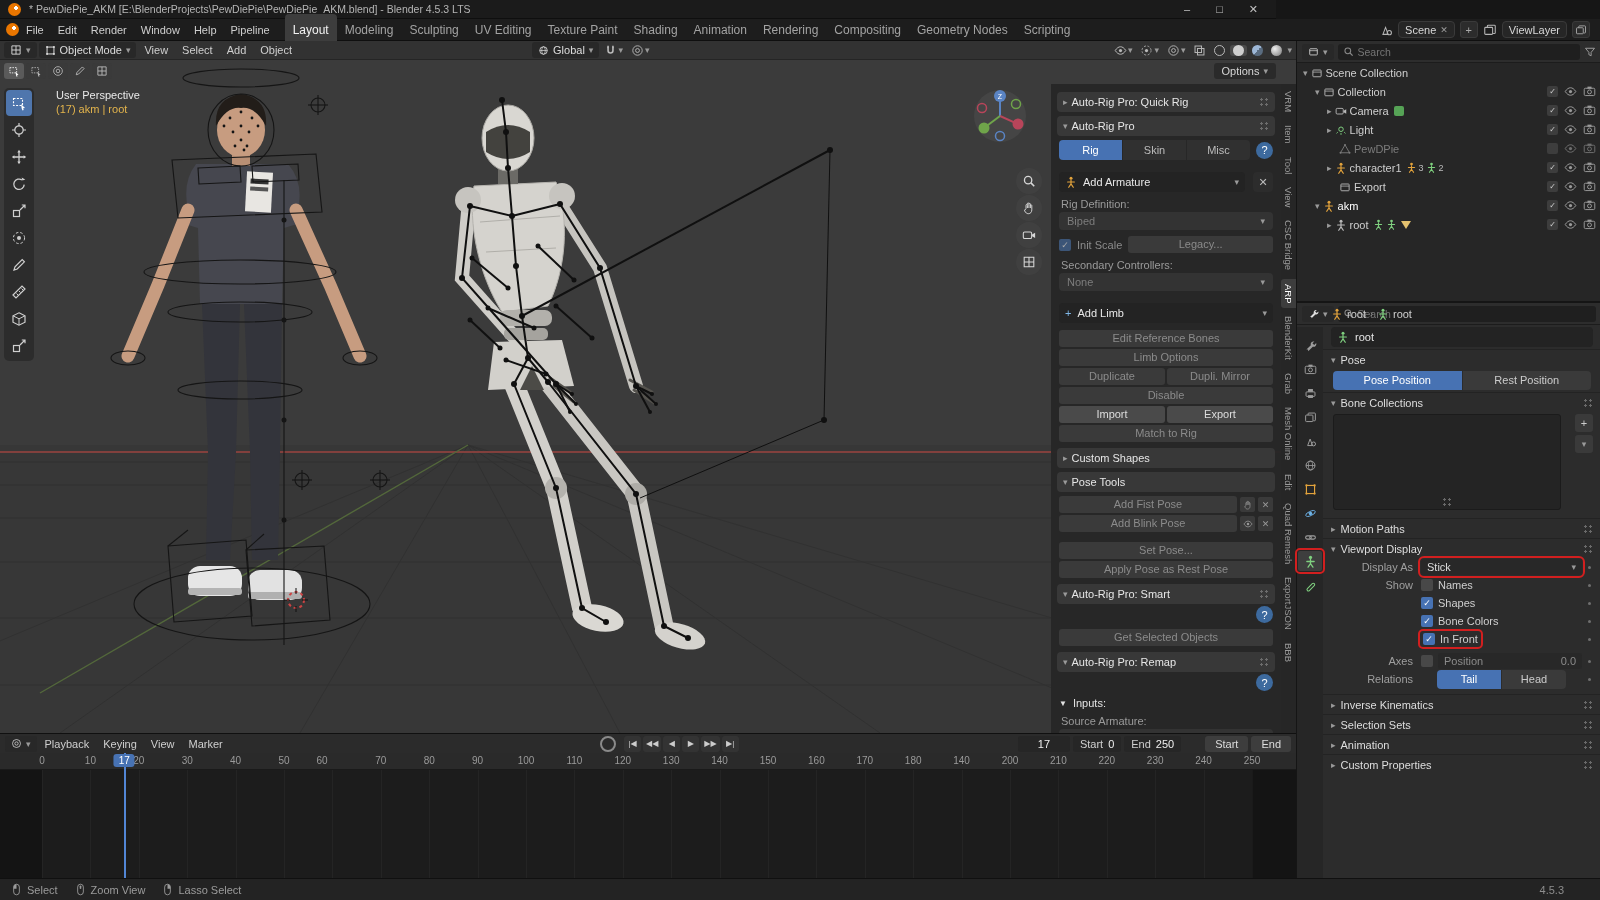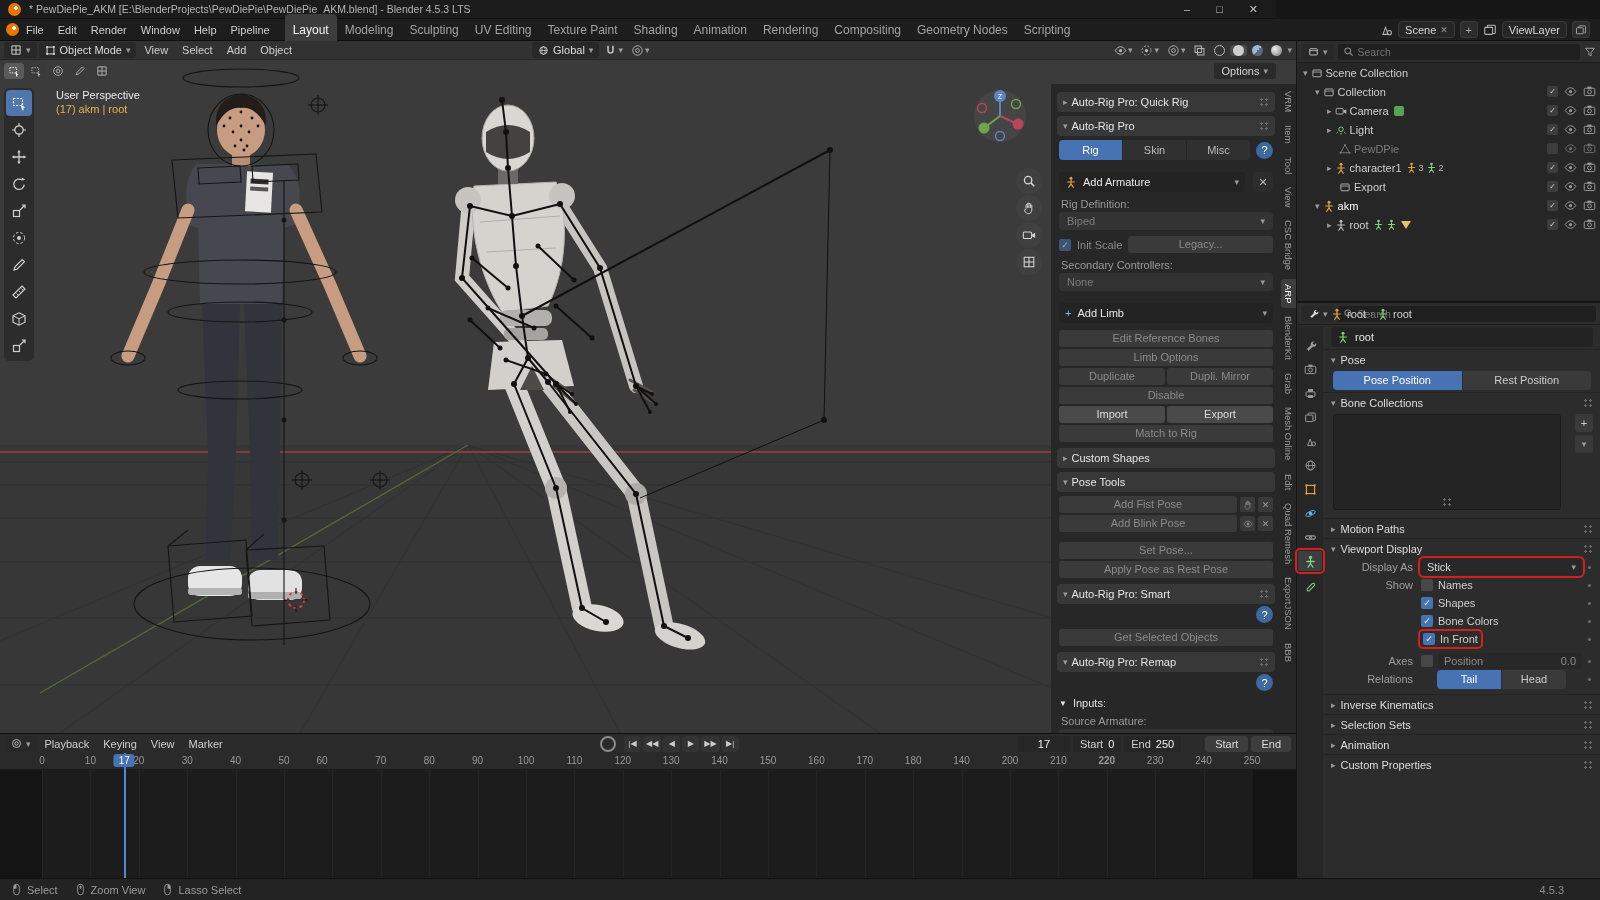--- a/index.html
+++ b/index.html
@@ -1312,21 +1312,21 @@
       <span class="tick" style="left: 622.8px;">120</span>
       <span class="tick" style="left: 671.2px;">130</span>
       <span class="tick" style="left: 719.6px;">140</span>
       <span class="tick" style="left: 768px;">150</span>
       <span class="tick" style="left: 816.4px;">160</span>
       <span class="tick" style="left: 864.8px;">170</span>
       <span class="tick" style="left: 913.2px;">180</span>
       <span class="tick" style="left: 961.6px;">140</span>
       <span class="tick" style="left: 1010px;">200</span>
       <span class="tick" style="left: 1058.4px;">210</span>
-      <span class="tick" style="left: 1106.8px; font-weight: bold;">220</span>
+      <span class="tick" style="left: 1106.8px;">220</span>
       <span class="tick" style="left: 1155.2px;">230</span>
       <span class="tick" style="left: 1203.6px;">240</span>
       <span class="tick" style="left: 1252px;">250</span>
     </div>
   <div id="tlbody">
       <div class="gline" style="left: 42px;"></div>
       <div class="gline" style="left: 90.4px;"></div>
       <div class="gline" style="left: 138.8px;"></div>
       <div class="gline" style="left: 187.2px;"></div>
       <div class="gline" style="left: 235.6px;"></div>

